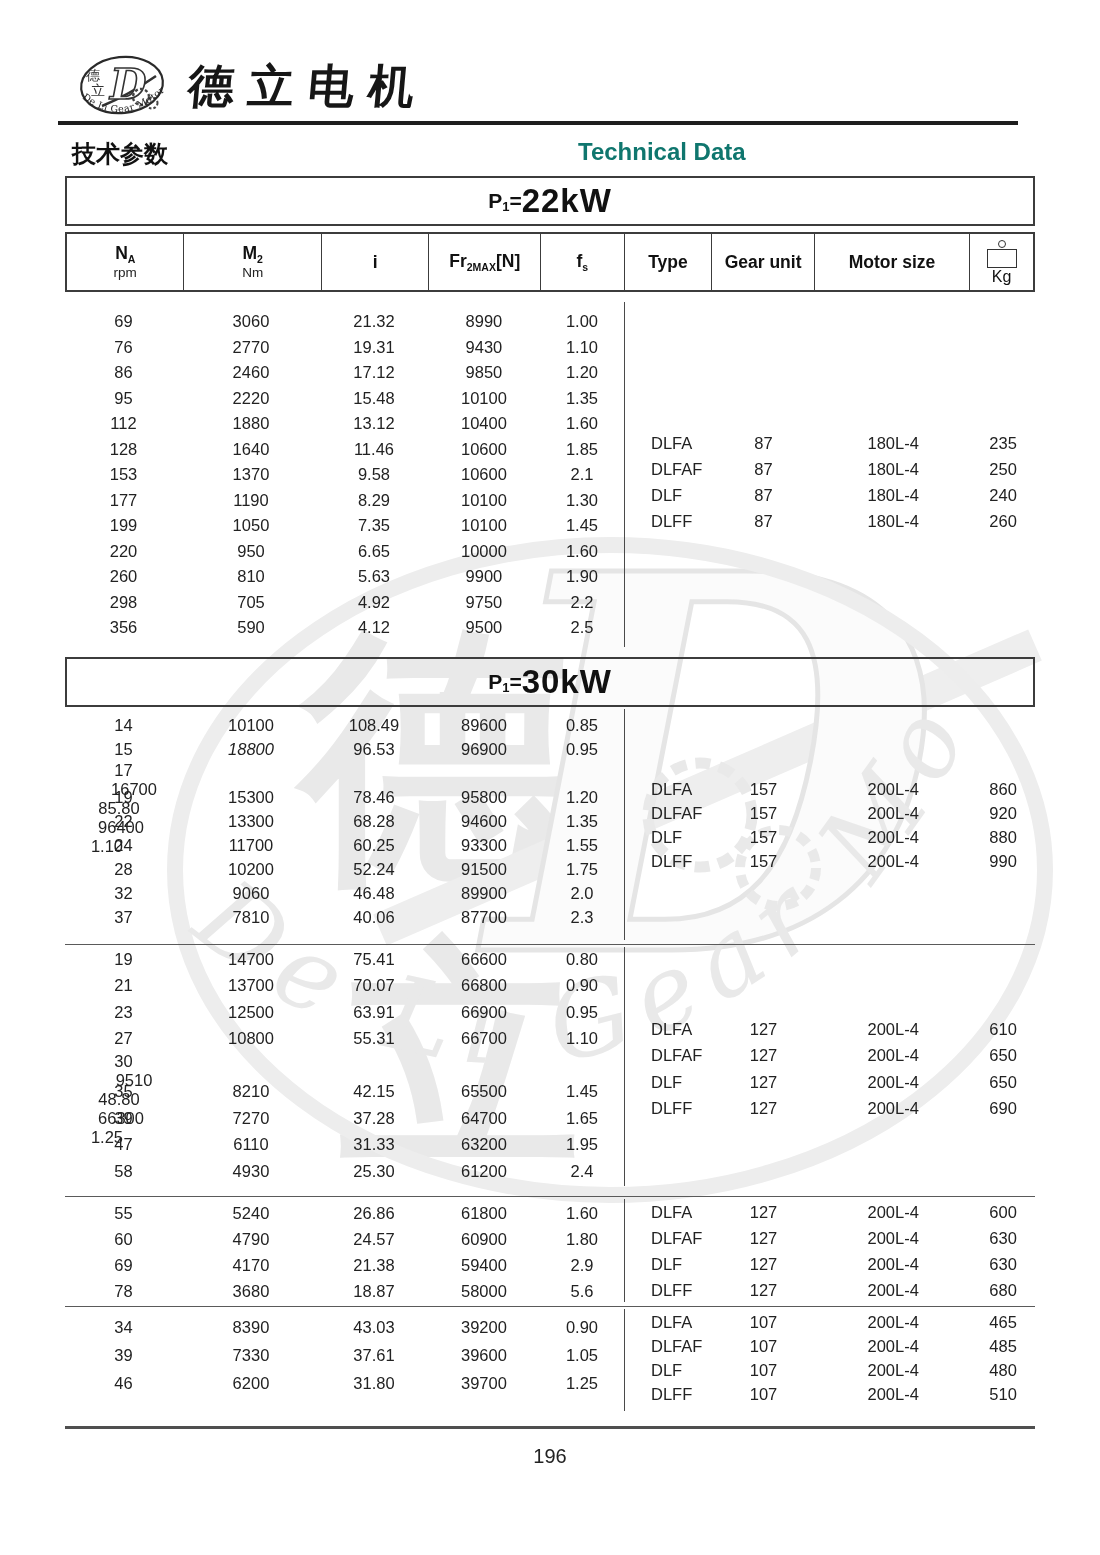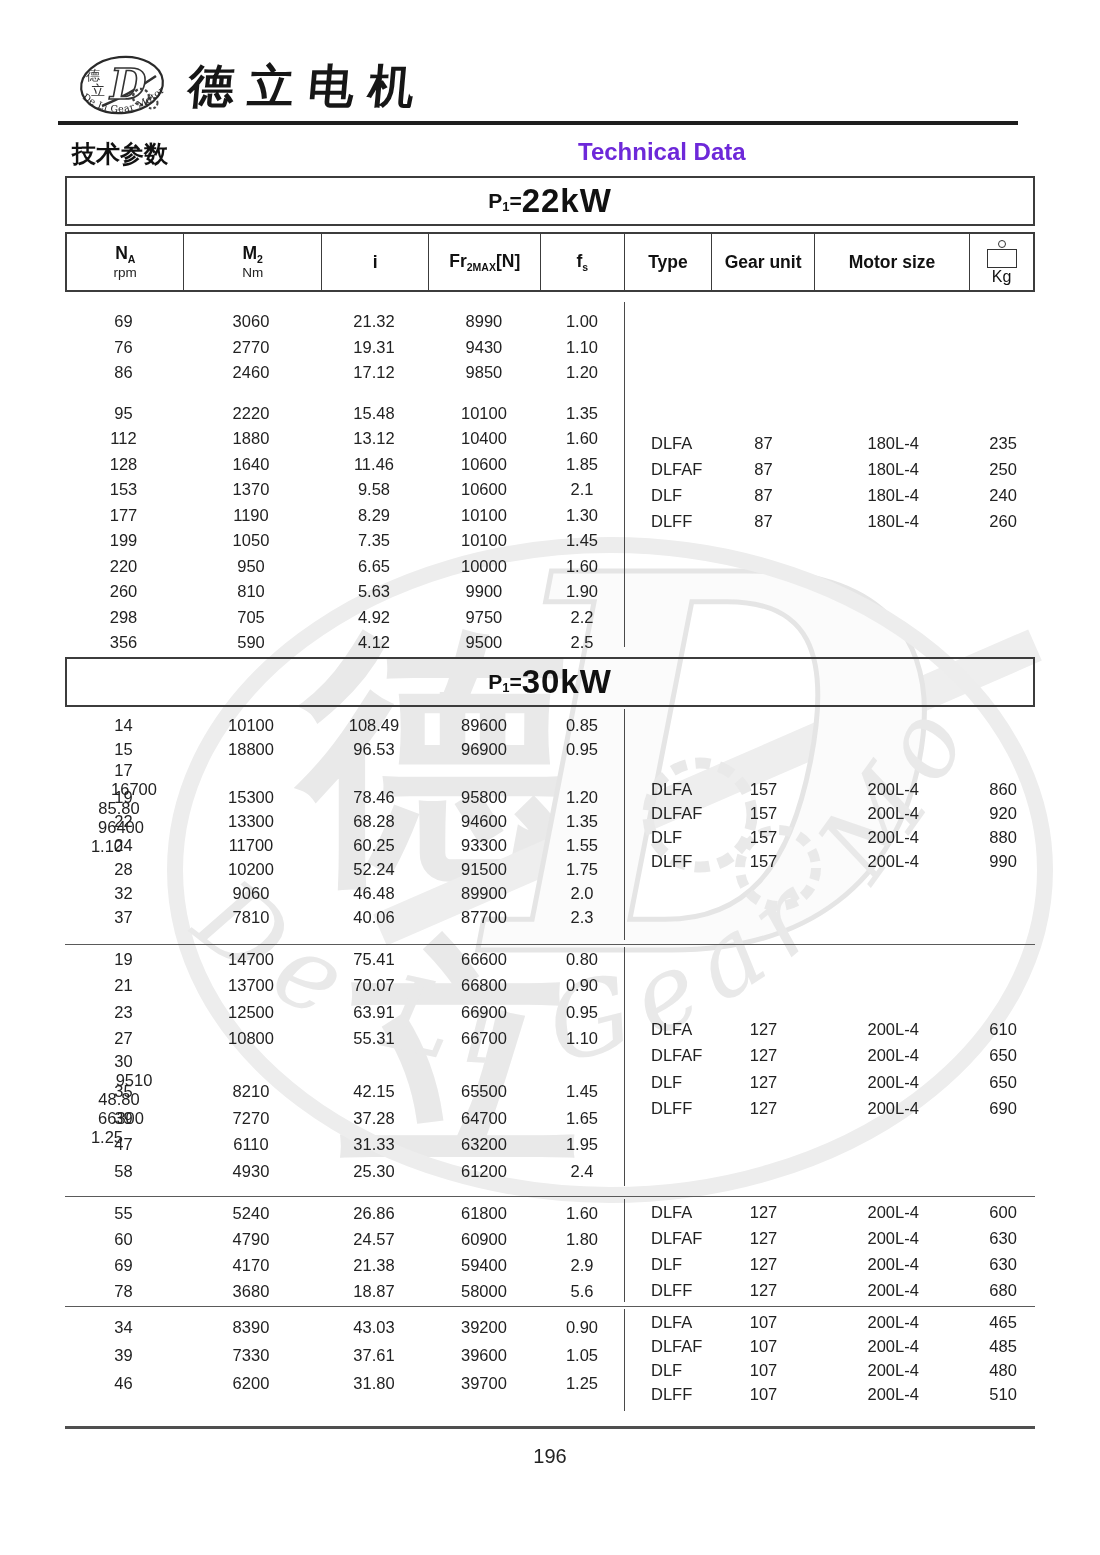--- a/index.html
+++ b/index.html
@@ -8,21 +8,21 @@
     font-family:"Liberation Sans",sans-serif;color:#1c1c1c;
   }
   .abs{position:absolute;}
   
   #brand-name{
     left:188px;top:56px;font-family:"DejaVu Serif",serif;font-weight:bold;
     font-size:46px;letter-spacing:14px;transform:skewX(-5deg);color:#161616;
   }
   #top-rule{left:58px;top:121px;width:960px;height:4px;background:#1e1e1e;}
   #section-title-cn{left:72px;top:138px;font-size:24px;font-weight:bold;color:#111;}
-  #section-title-en{left:578px;top:138px;font-size:24px;font-weight:bold;color:#6d28d9;}
+  #section-title-en{left:578px;top:138px;font-size:24px;font-weight:bold;color:#0f766e;}
   
   #tables-root{left:65px;top:176px;width:970px;z-index:2;}
   .titlebox{
     height:50px;box-sizing:border-box;border:2px solid #3c3c3c;
     display:flex;align-items:center;justify-content:center;background:transparent;
   }
   .titlebox.first{margin-bottom:6px;}
   .pt-p,.pt-eq{font-size:21px;font-weight:bold;color:#111;}
   .pt-sub{font-size:13px;font-weight:bold;position:relative;top:5px;color:#111;}
   .pt-val{font-size:33px;font-weight:bold;color:#111;letter-spacing:1px;}
@@ -151,21 +151,21 @@
         <div class="cell" style="width: 11.55%;">9430</div>
         <div class="cell" style="width: 8.66%;">1.10</div>
       </div>
       <div class="lrow" style="height: 25.5px;">
         <div class="cell" style="width: 12.06%;">86</div>
         <div class="cell" style="width: 14.23%;">2460</div>
         <div class="cell" style="width: 11.13%;">17.12</div>
         <div class="cell" style="width: 11.55%;">9850</div>
         <div class="cell" style="width: 8.66%;">1.20</div>
       </div>
-      <div class="lrow" style="height: 25.5px; margin-top: 15px;">
+      <div class="lrow" style="height: 25.5px;">
         <div class="cell" style="width: 12.06%;">95</div>
         <div class="cell" style="width: 14.23%;">2220</div>
         <div class="cell" style="width: 11.13%;">15.48</div>
         <div class="cell" style="width: 11.55%;">10100</div>
         <div class="cell" style="width: 8.66%;">1.35</div>
       </div>
       <div class="lrow" style="height: 25.5px;">
         <div class="cell" style="width: 12.06%;">112</div>
         <div class="cell" style="width: 14.23%;">1880</div>
         <div class="cell" style="width: 11.13%;">13.12</div>
@@ -265,21 +265,21 @@
       <div class="vline" style="top: 2px; bottom: 4px;"></div>
       <div class="lrow" style="height: 24px;">
         <div class="cell" style="width: 12.06%;">14</div>
         <div class="cell" style="width: 14.23%;">10100</div>
         <div class="cell" style="width: 11.13%;">108.49</div>
         <div class="cell" style="width: 11.55%;">89600</div>
         <div class="cell" style="width: 8.66%;">0.85</div>
       </div>
       <div class="lrow" style="height: 24px;">
         <div class="cell" style="width: 12.06%;">15</div>
-        <div class="cell" style="width: 14.23%;">18800</div>
+        <div class="cell" style="width: 14.23%; font-style: italic;">18800</div>
         <div class="cell" style="width: 11.13%;">96.53</div>
         <div class="cell" style="width: 11.55%;">96900</div>
         <div class="cell" style="width: 8.66%;">0.95</div>
       </div>
       <div class="lrow" style="height: 24px; flex-direction: column;">
         <div class="cell" style="width: 12.06%;">17</div>
         <div class="cell" style="width: 14.23%;">16700</div>
         <div class="cell" style="width: 11.13%;">85.80</div>
         <div class="cell" style="width: 11.55%;">96400</div>
         <div class="cell" style="width: 8.66%;">1.10</div>

